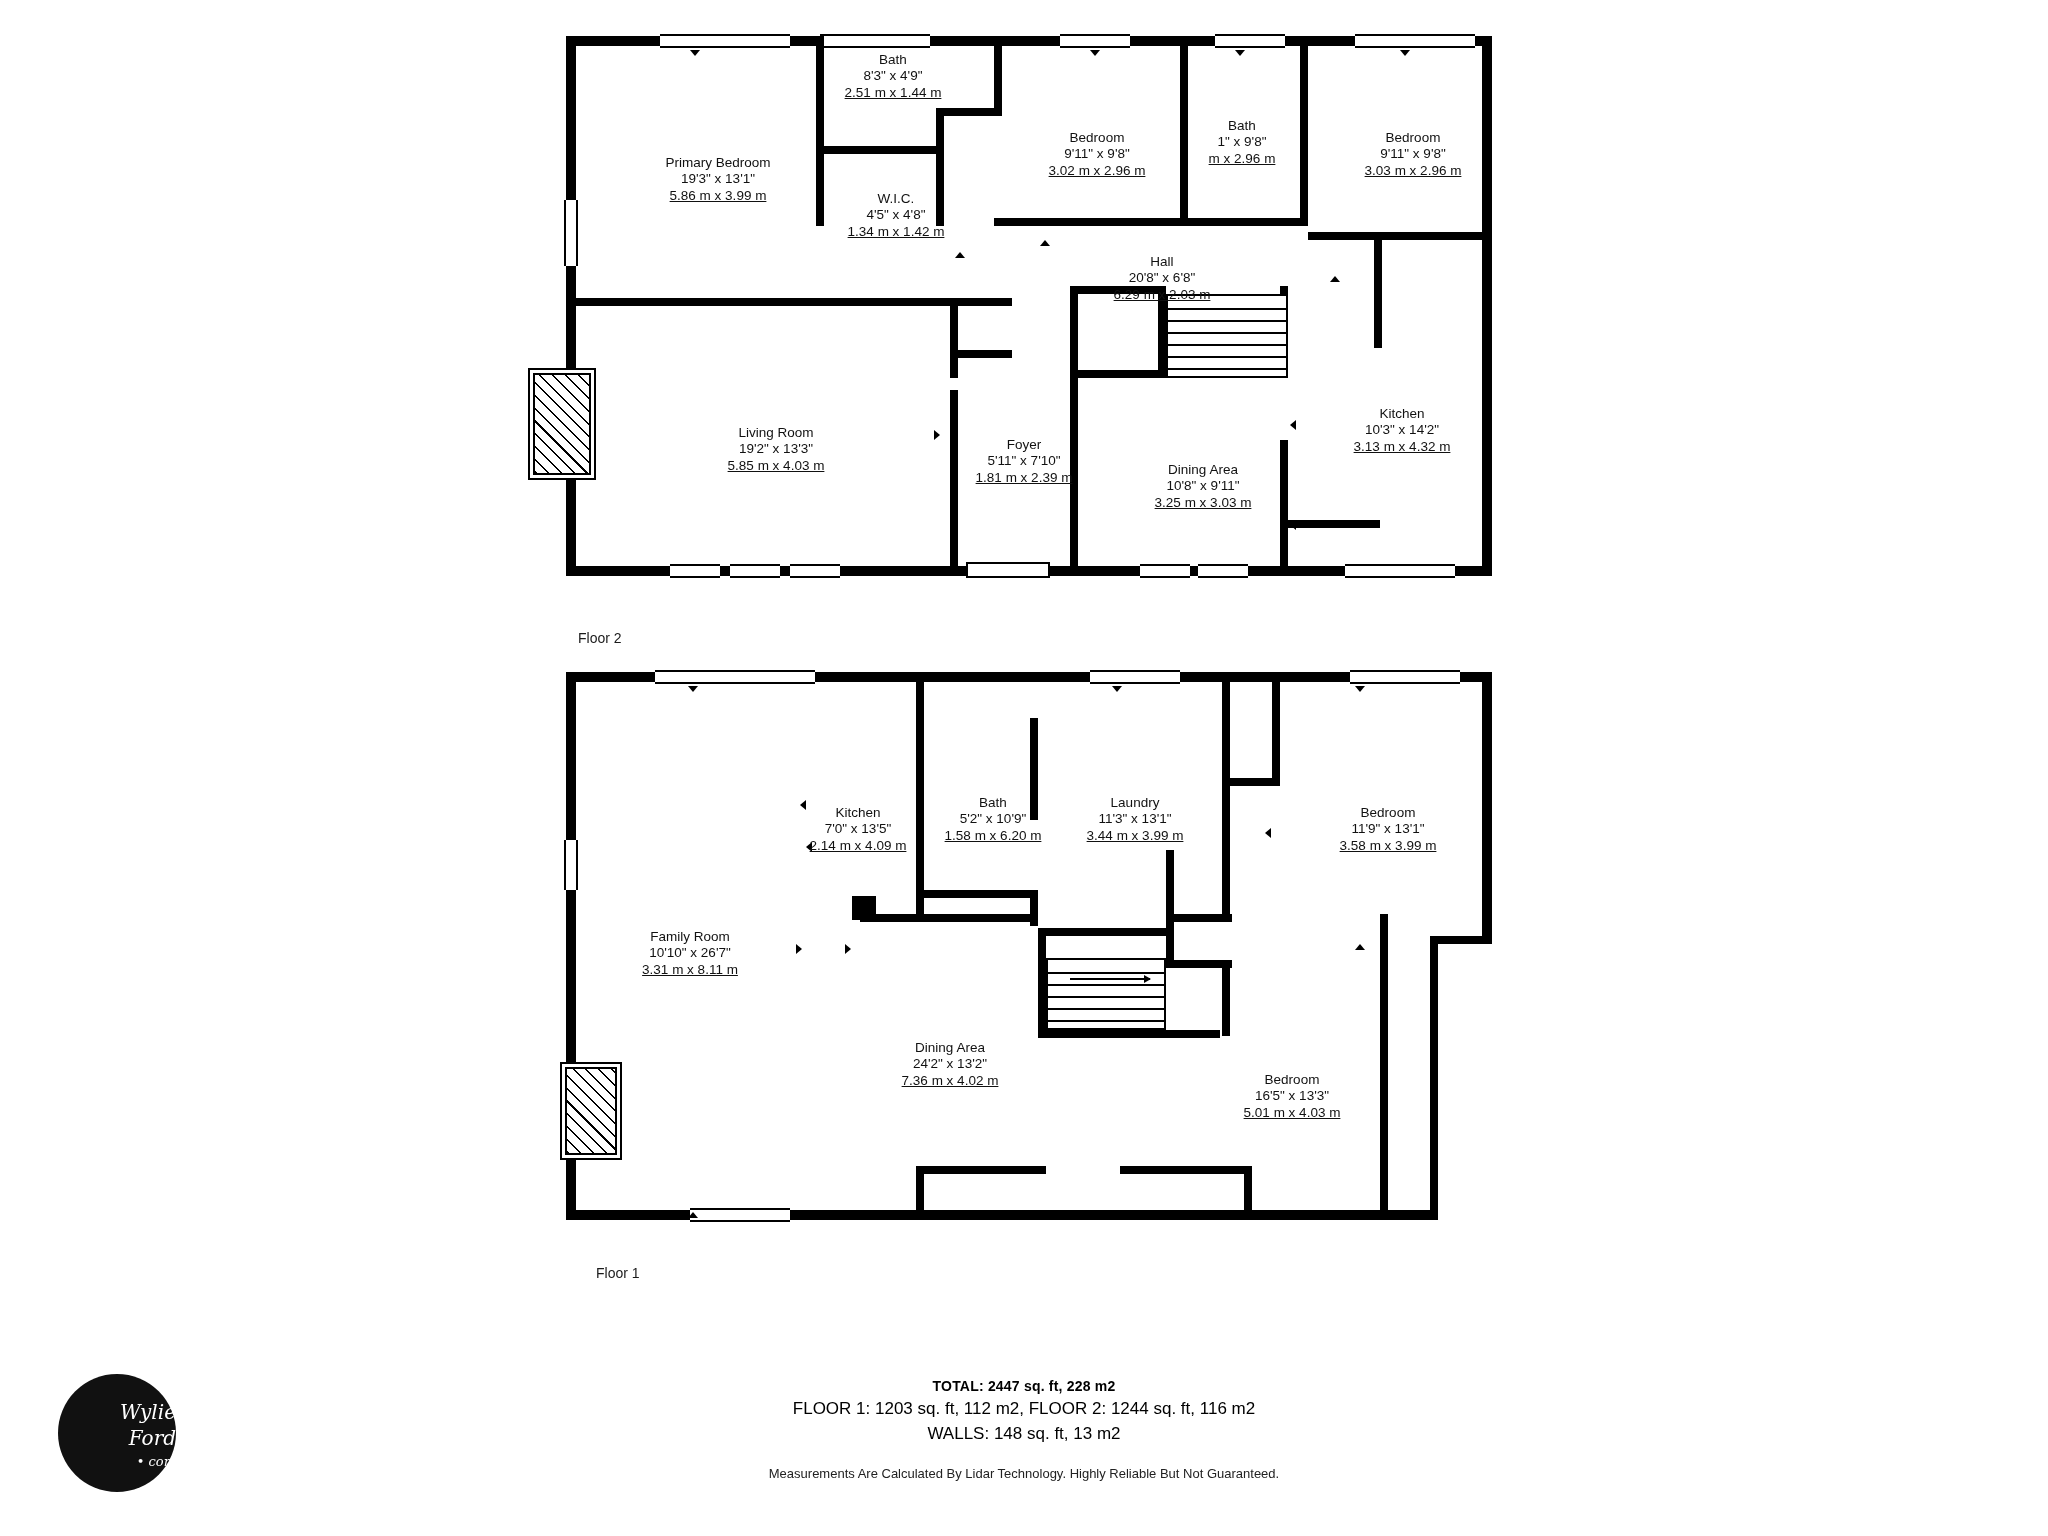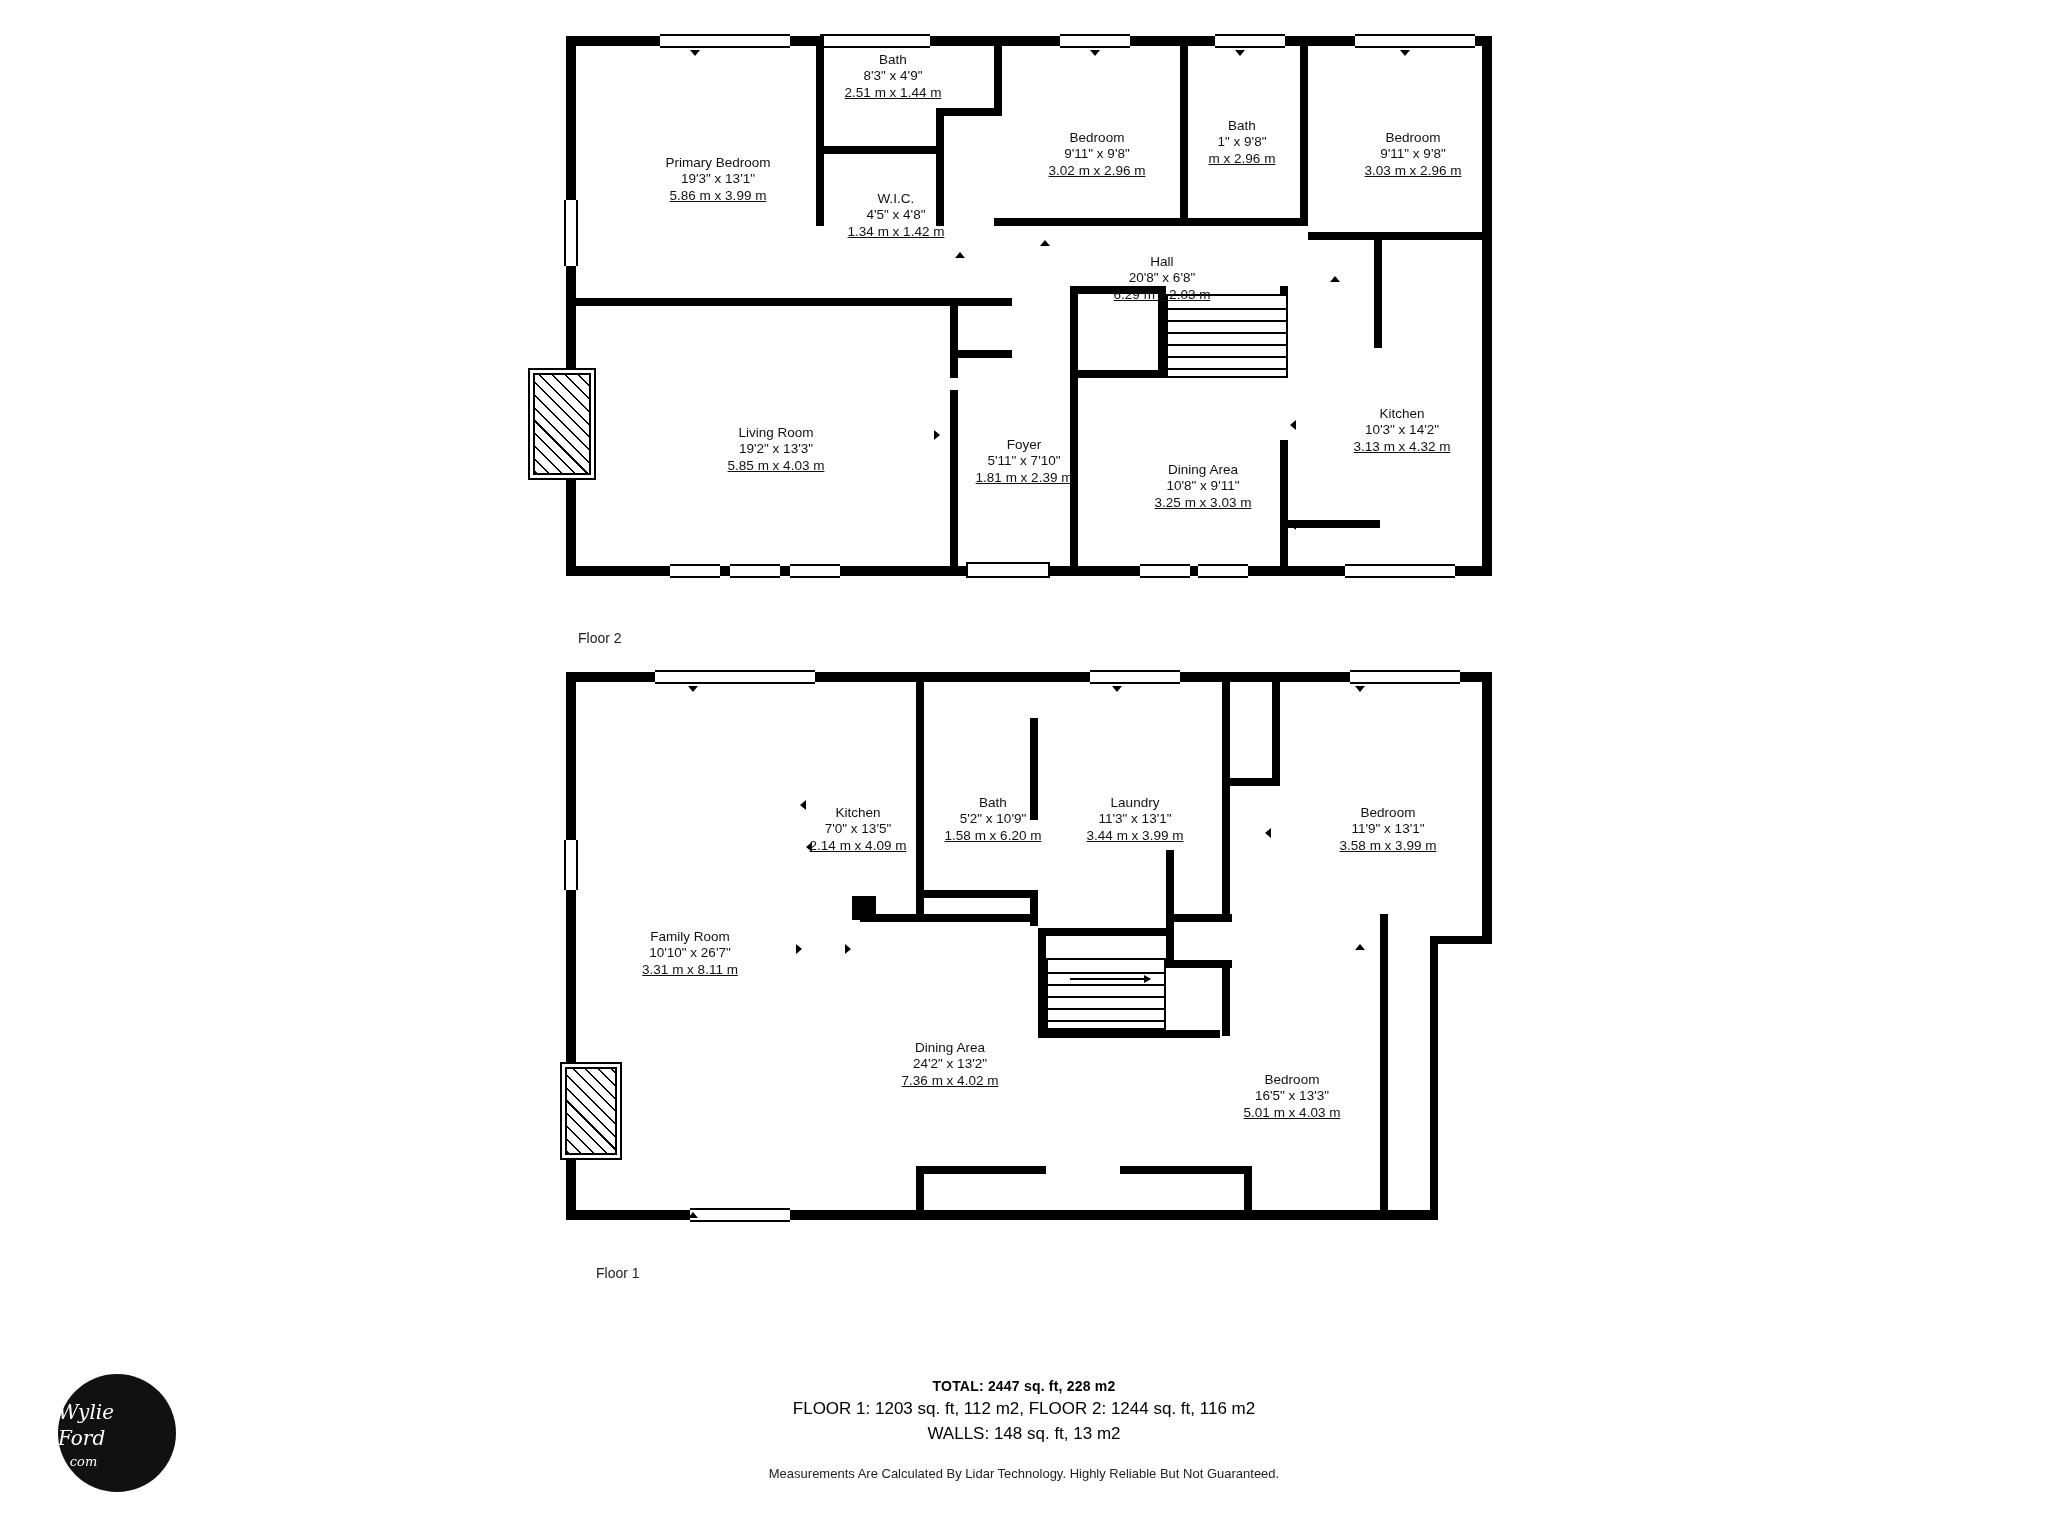--- a/index.html
+++ b/index.html
@@ -138,21 +138,21 @@
     width: 118px;
     height: 118px;
     border-radius: 50%;
     background: #111;
     color: #fff;
     box-sizing: border-box;
   }
   .logo .l1, .logo .l2, .logo .l3 {
     position: absolute;
     width: 100%;
-    text-align: left;
+    text-align: right;
     font-family: "DejaVu Serif", serif;
     font-style: italic;
   }
   .logo .l1 { top: 26px; font-size: 20px; }
   .logo .l2 { top: 52px; font-size: 20px; }
   .logo .l3 { top: 80px; font-size: 13px; }
 </style>
 </head>
 <body>
 

